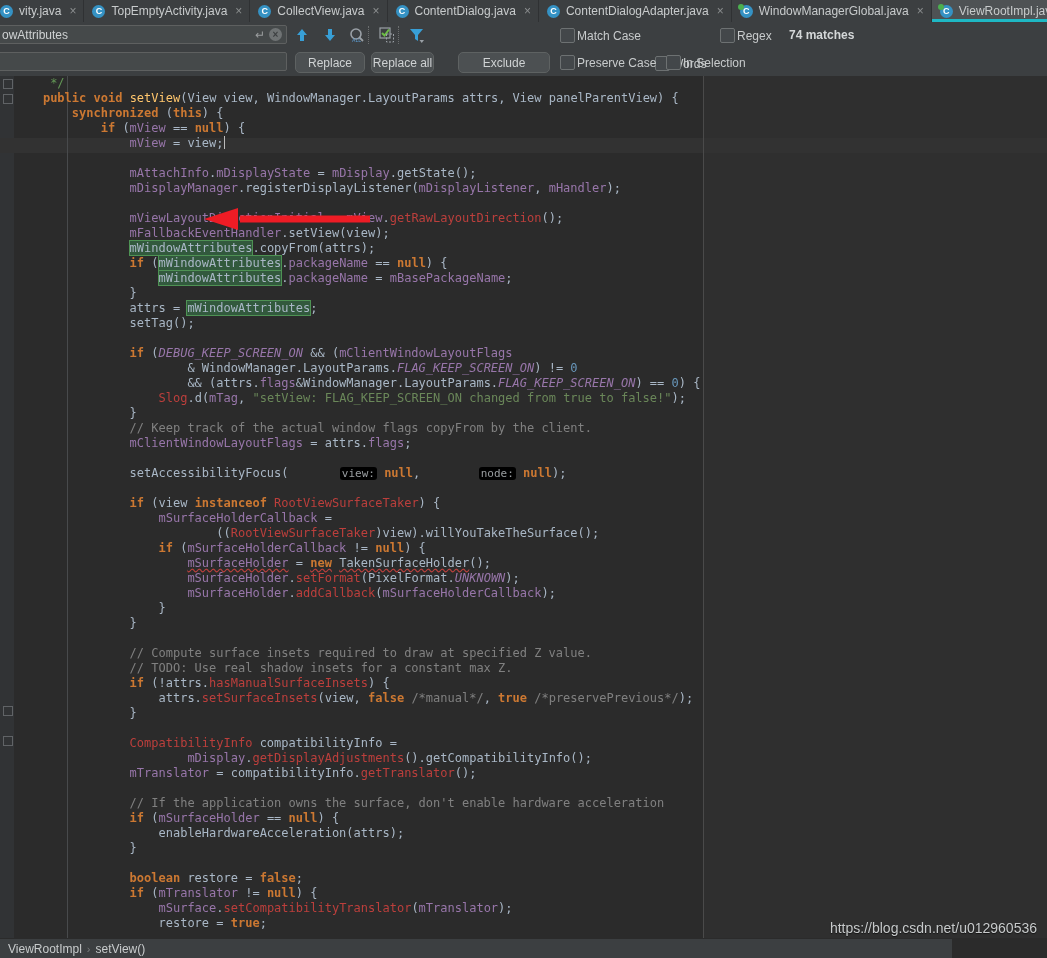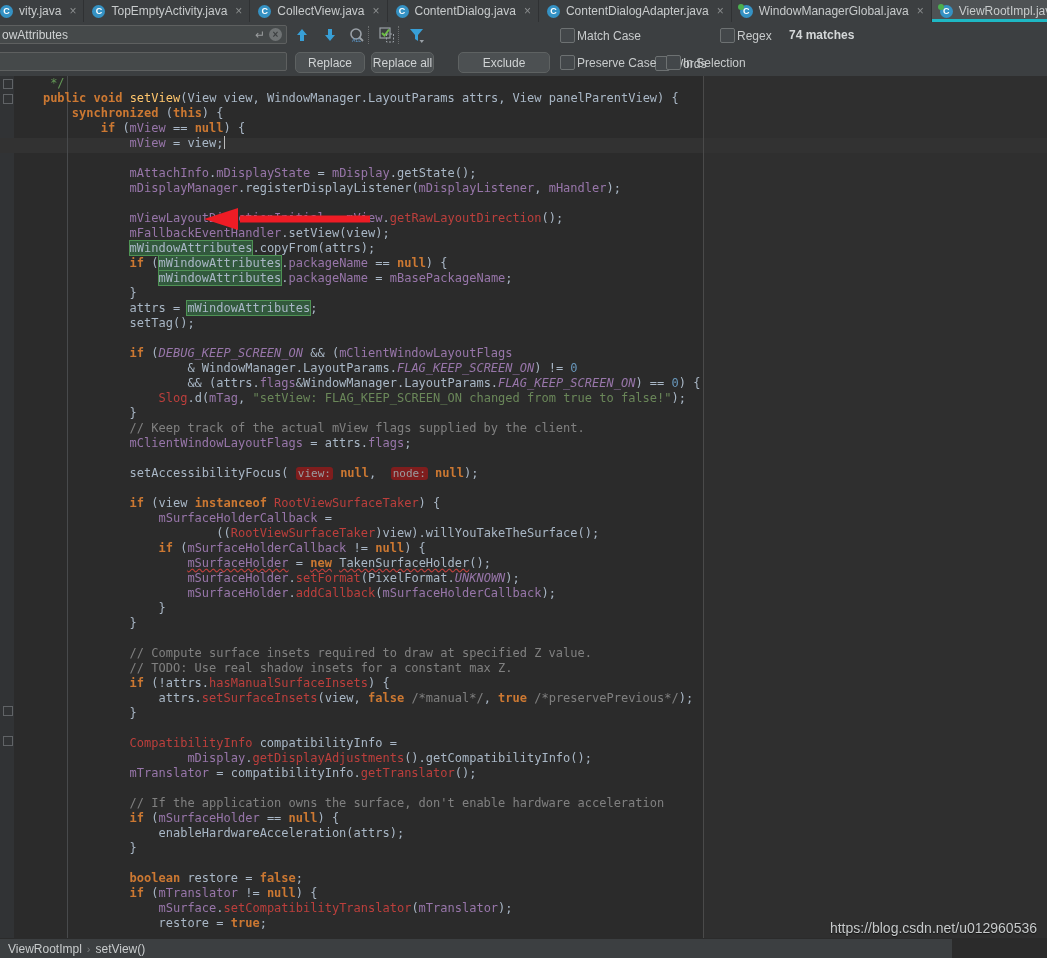--- a/index.html
+++ b/index.html
@@ -190,25 +190,26 @@
   .typ  { color: #a9b7c6; }
   .cnst { color: #9876aa; font-style: italic; }
   .err  { color: #bc3f3c; }
   .plain{ color: #a9b7c6; }
   .hl {
     background: #32593d;
     outline: 1px solid #4e9254;
     color: #a9b7c6;
   }
   .param-hint {
-    background: #7f1d1d;
+    background: #000000;
     color: #999da0;
     border-radius: 3px;
     font-size: 11px;
     padding: 0 2px;
+    margin-left: 44px;
   }
   .squiggle {
     text-decoration: underline wavy #bc3f3c;
     text-decoration-skip-ink: none;
   }
   .caret {
     display: inline-block;
     width: 1px; height: 13px;
     background: #bbbbbb;
     vertical-align: -2px;
@@ -392,21 +393,21 @@
                     <span class="hl">mWindowAttributes</span>.<span class="fld">packageName</span> = <span class="fld">mBasePackageName</span>;
                 }
                 attrs = <span class="hl">mWindowAttributes</span>;
                 <span class="plain">setTag</span>();
 
                 <span class="kw">if</span> (<span class="cnst">DEBUG_KEEP_SCREEN_ON</span> &amp;&amp; (<span class="fld">mClientWindowLayoutFlags</span>
                         &amp; <span class="typ">WindowManager</span>.<span class="typ">LayoutParams</span>.<span class="cnst">FLAG_KEEP_SCREEN_ON</span>) != <span class="num">0</span>
                         &amp;&amp; (attrs.<span class="fld">flags</span>&amp;<span class="typ">WindowManager</span>.<span class="typ">LayoutParams</span>.<span class="cnst">FLAG_KEEP_SCREEN_ON</span>) == <span class="num">0</span>) {
                     <span class="err">Slog</span>.<span class="plain">d</span>(<span class="fld">mTag</span>, <span class="str">"setView: FLAG_KEEP_SCREEN_ON changed from true to false!"</span>);
                 }
-                <span class="cmt">// Keep track of the actual mView flags supplied by the client.</span>
+                <span class="cmt">// Keep track of the actual window flags copyFrom by the client.</span>
                 <span class="fld">mClientWindowLayoutFlags</span> = attrs.<span class="fld">flags</span>;
 
                 <span class="plain">setAccessibilityFocus</span>( <span class="param-hint">view:</span> <span class="kw">null</span>,  <span class="param-hint">node:</span> <span class="kw">null</span>);
 
                 <span class="kw">if</span> (view <span class="kw">instanceof</span> <span class="err">RootViewSurfaceTaker</span>) {
                     <span class="fld">mSurfaceHolderCallback</span> =
                             ((<span class="err">RootViewSurfaceTaker</span>)view).<span class="plain">willYouTakeTheSurface</span>();
                     <span class="kw">if</span> (<span class="fld">mSurfaceHolderCallback</span> != <span class="kw">null</span>) {
                         <span class="fld squiggle">mSurfaceHolder</span> = <span class="kw squiggle">new</span> <span class="squiggle">TakenSurfaceHolder</span>();
                         <span class="fld">mSurfaceHolder</span>.<span class="err">setFormat</span>(<span class="typ">PixelFormat</span>.<span class="cnst">UNKNOWN</span>);

